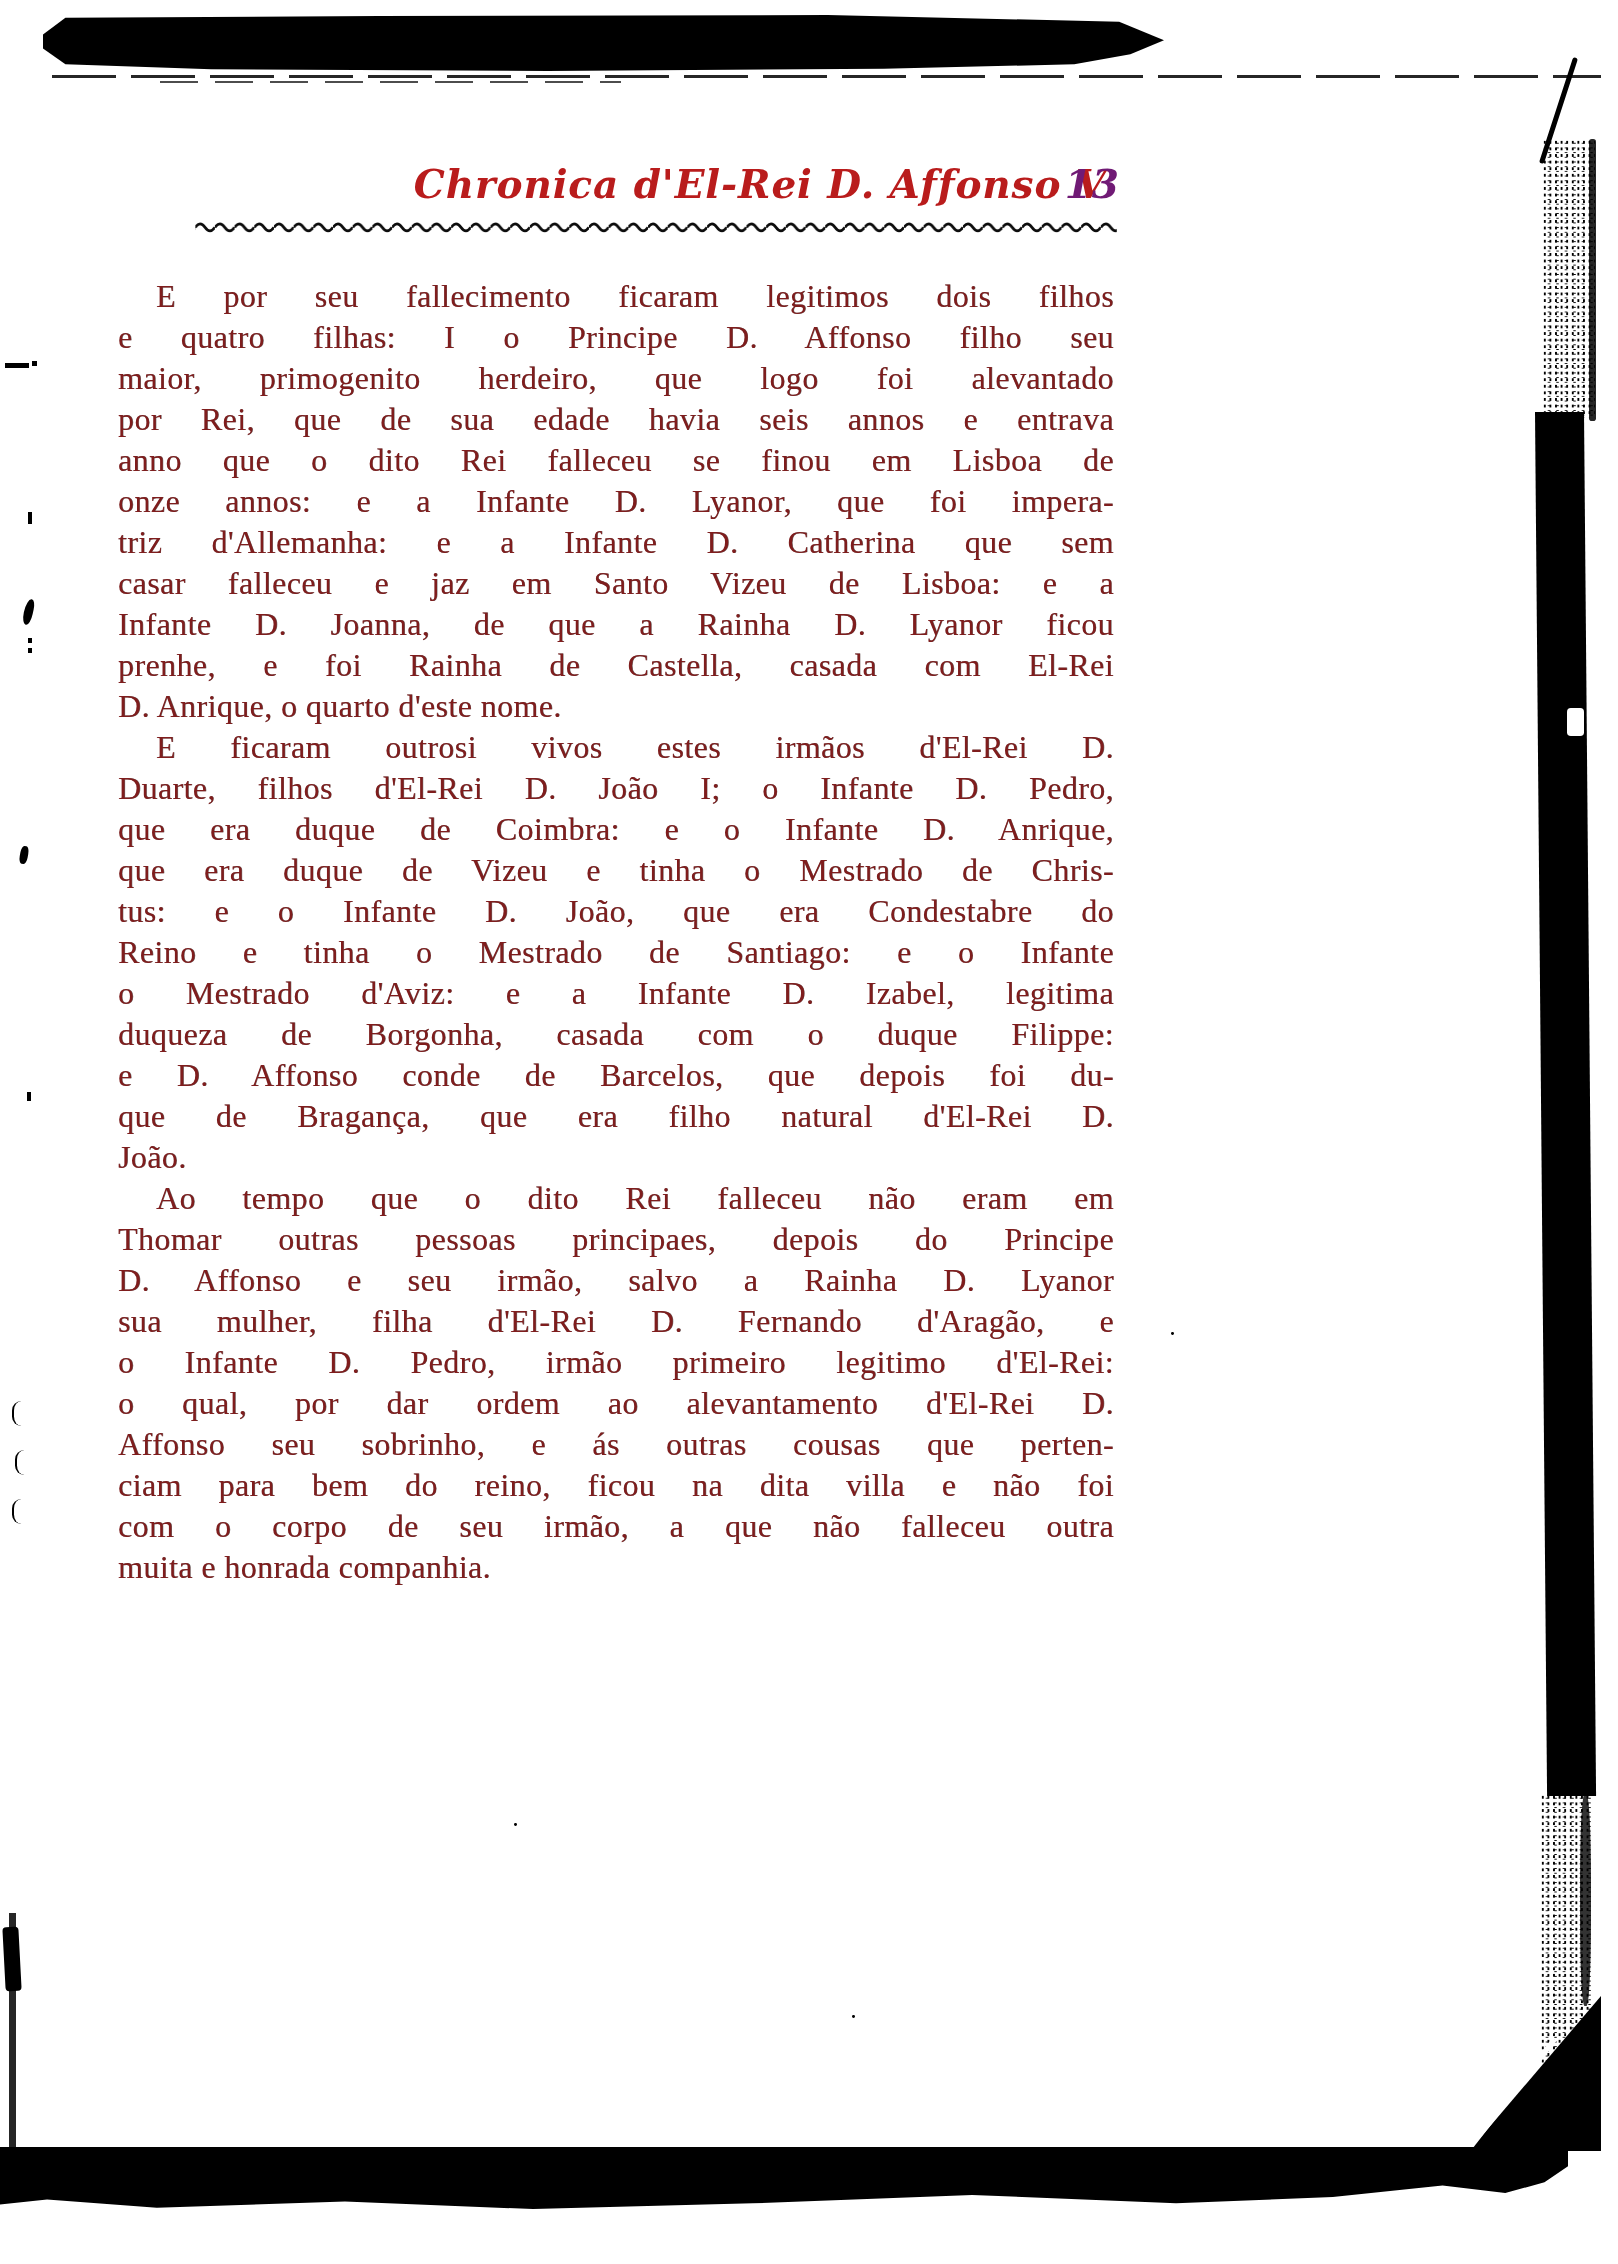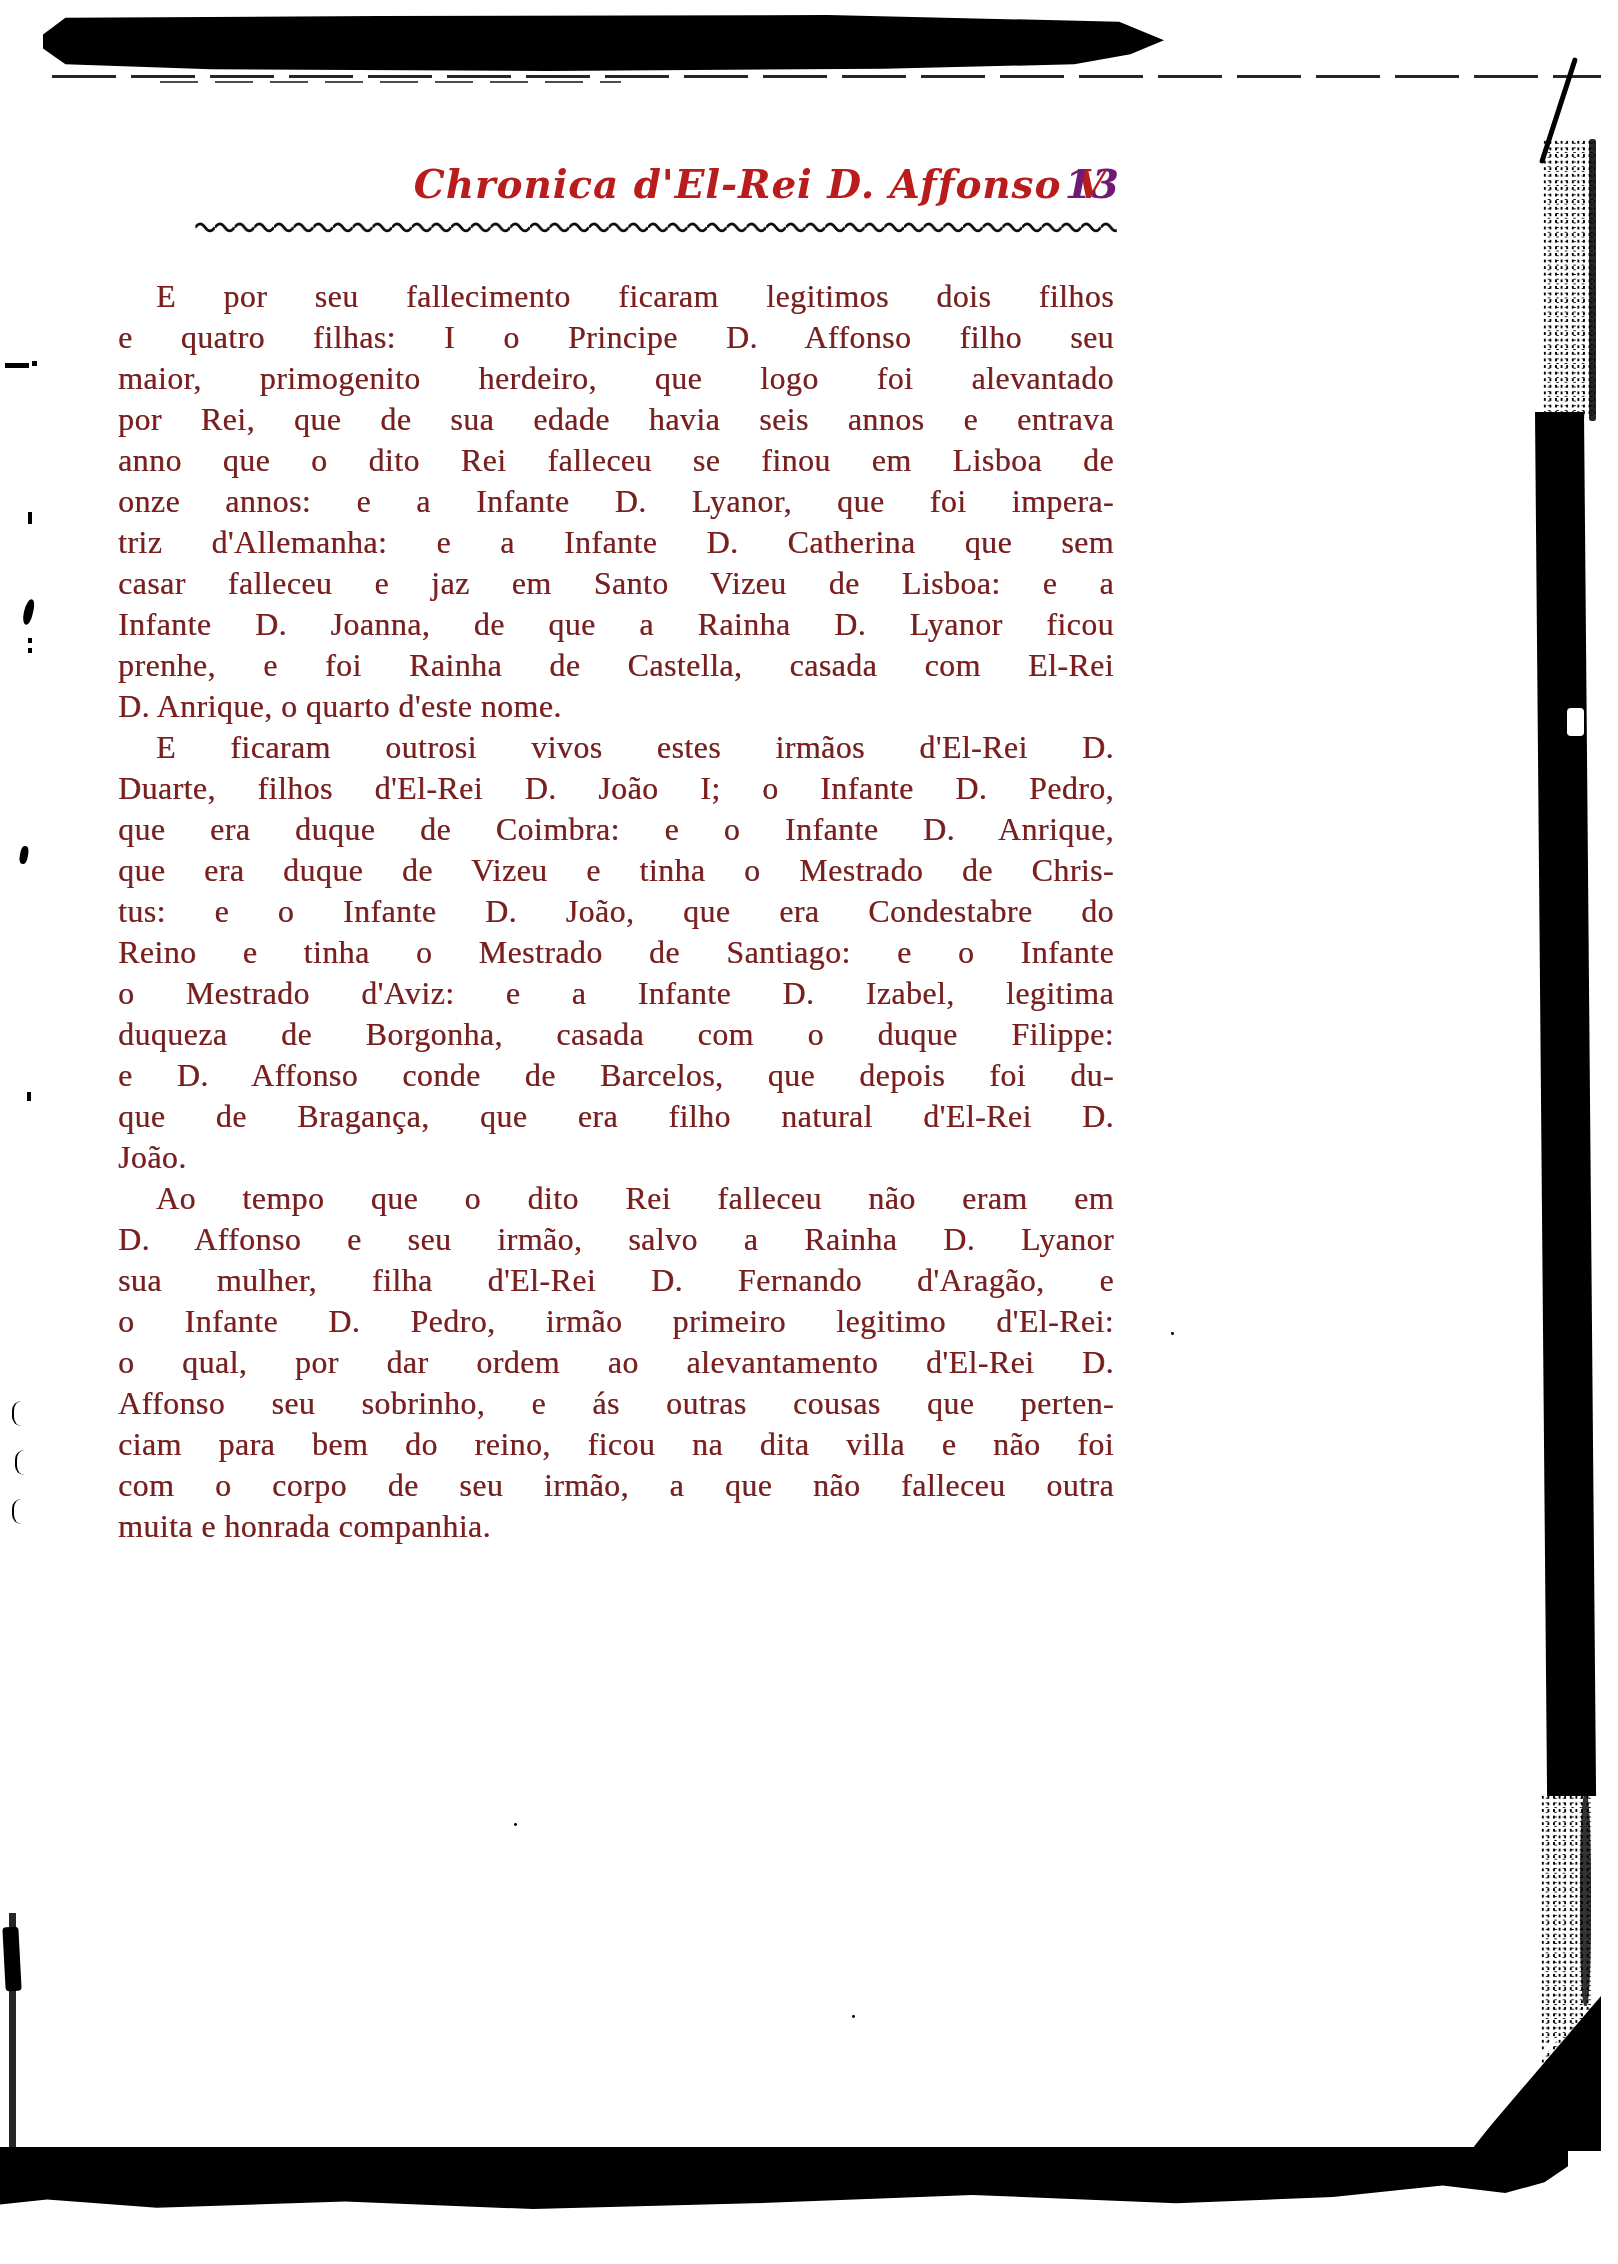--- a/index.html
+++ b/index.html
@@ -119,20 +119,21 @@
       <div class="body-line">que era duque de Coimbra: e o Infante D. Anrique,</div>
       <div class="body-line">que era duque de Vizeu e tinha o Mestrado de Chris-</div>
       <div class="body-line">tus: e o Infante D. João, que era Condestabre do</div>
       <div class="body-line">Reino e tinha o Mestrado de Santiago: e o Infante</div>
       <div class="body-line">o Mestrado d'Aviz: e a Infante D. Izabel, legitima</div>
       <div class="body-line">duqueza de Borgonha, casada com o duque Filippe:</div>
       <div class="body-line">e D. Affonso conde de Barcelos, que depois foi du-</div>
       <div class="body-line">que de Bragança, que era filho natural d'El-Rei D.</div>
       <div class="body-line last">João.</div>
       <div class="body-line indent">Ao tempo que o dito Rei falleceu não eram em</div>
+      <div class="body-line">Thomar outras pessoas principaes, depois do Principe</div>
       <div class="body-line">D. Affonso e seu irmão, salvo a Rainha D. Lyanor</div>
       <div class="body-line">sua mulher, filha d'El-Rei D. Fernando d'Aragão, e</div>
       <div class="body-line">o Infante D. Pedro, irmão primeiro legitimo d'El-Rei:</div>
       <div class="body-line">o qual, por dar ordem ao alevantamento d'El-Rei D.</div>
       <div class="body-line">Affonso seu sobrinho, e ás outras cousas que perten-</div>
       <div class="body-line">ciam para bem do reino, ficou na dita villa e não foi</div>
       <div class="body-line">com o corpo de seu irmão, a que não falleceu outra</div>
       <div class="body-line last">muita e honrada companhia.</div>
     </div>
 

